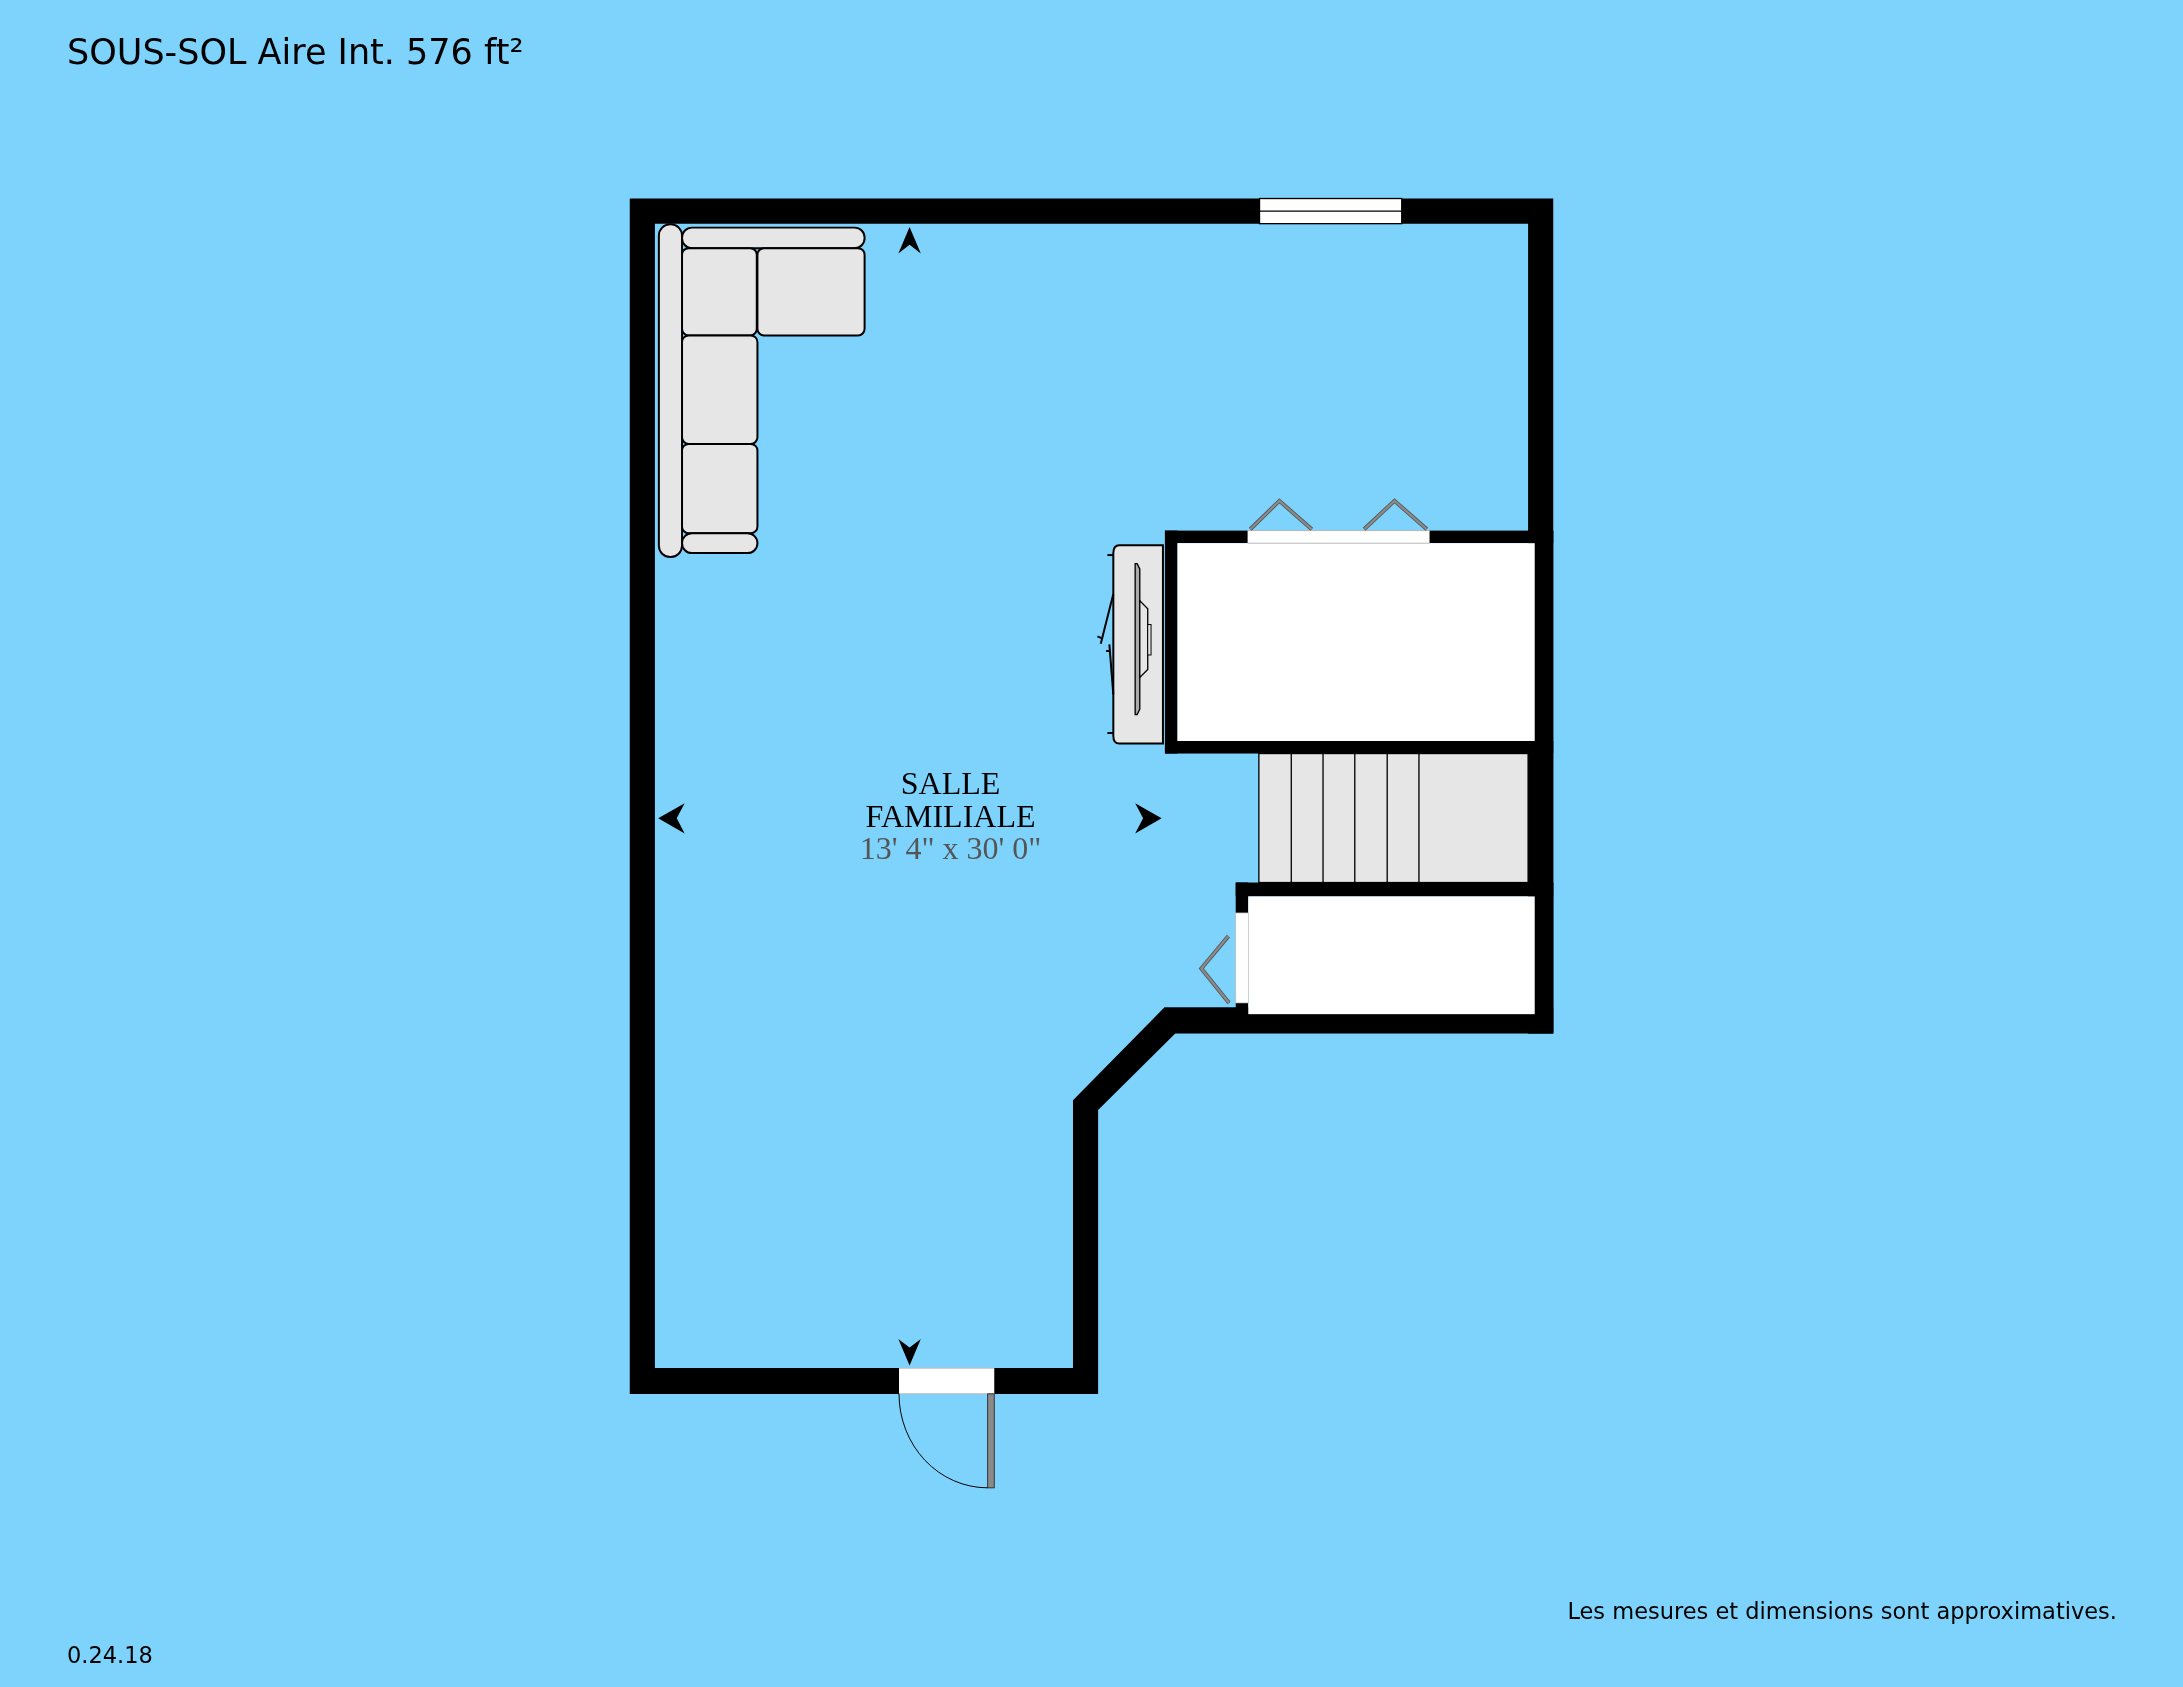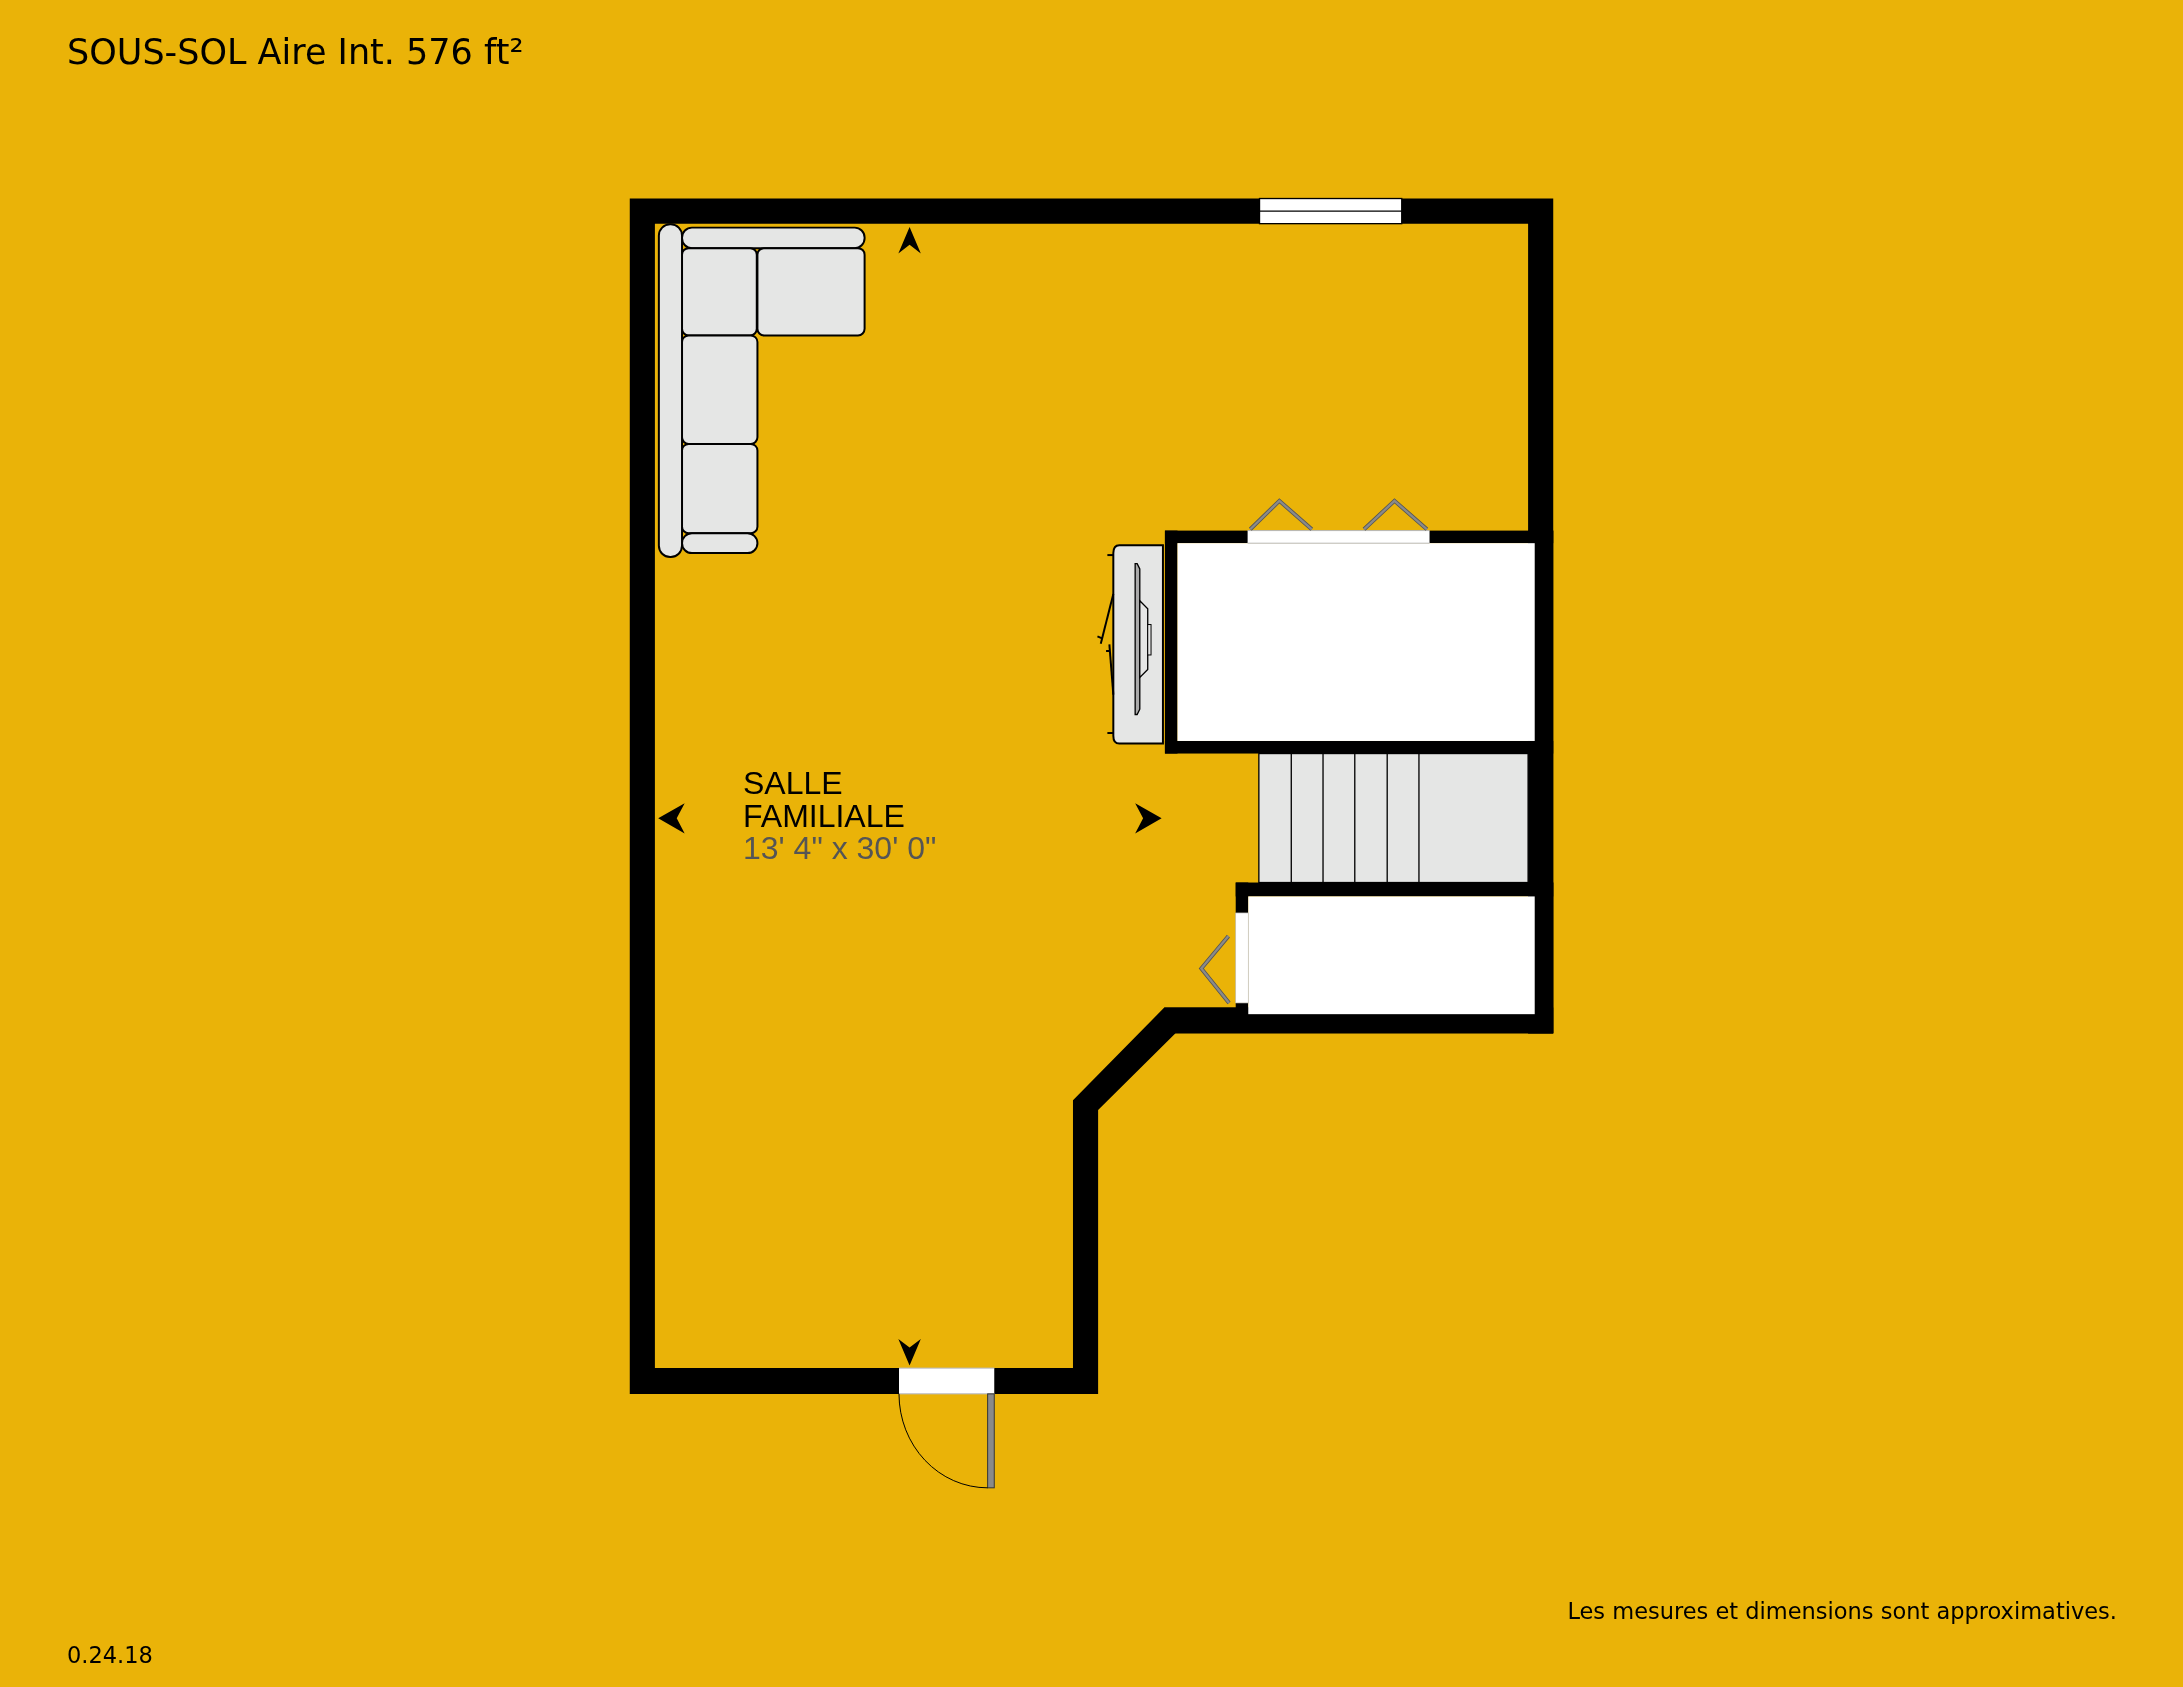--- a/index.html
+++ b/index.html
@@ -1,22 +1,22 @@
 <!DOCTYPE html>
 <html style="font-size:10.6px"><head>
 <meta charset="utf-8">
 <style>
   html, body { margin: 0; padding: 0; background: #ffffff; }
-  #canvas { position: relative; width: 2183px; height: 1687px; background: #eab308; overflow: hidden; }
+  #canvas { position: relative; width: 2183px; height: 1687px; background: #7dd3fc; overflow: hidden; }
   #plan { position: absolute; left: 0; top: 0; width: 2183px; height: 1687px; }
   .txt { position: absolute; font-family: "DejaVu Sans", sans-serif; color: #000; white-space: nowrap; line-height: 1; }
   #title { left: 67px; top: 35px; font-size: 35px; }
   #version { left: 67px; top: 1600px; font-size: 22.5px; margin-top: 44px; }
   #disclaimer { right: 66px; top: 1600px; font-size: 22.5px; }
-  #room-label { position: absolute; left: 743px; width: 265px; top: 767px; font-family: Liberation Sans, sans-serif; }
+  #room-label { position: absolute; left: 818px; width: 265px; top: 767px; text-align: center; font-family: Liberation Serif, serif; }
   #room-name { display: block; font-size: 32px; color: #000; line-height: 1.02; }
   #room-dims { display: block; font-size: 32px; color: #555555; line-height: 1.02; }
 </style>
 </head>
 <body>
 
 <div id="canvas">
 
   <svg id="plan" viewBox="0 0 3300 2550" xmlns="http://www.w3.org/2000/svg">
 

